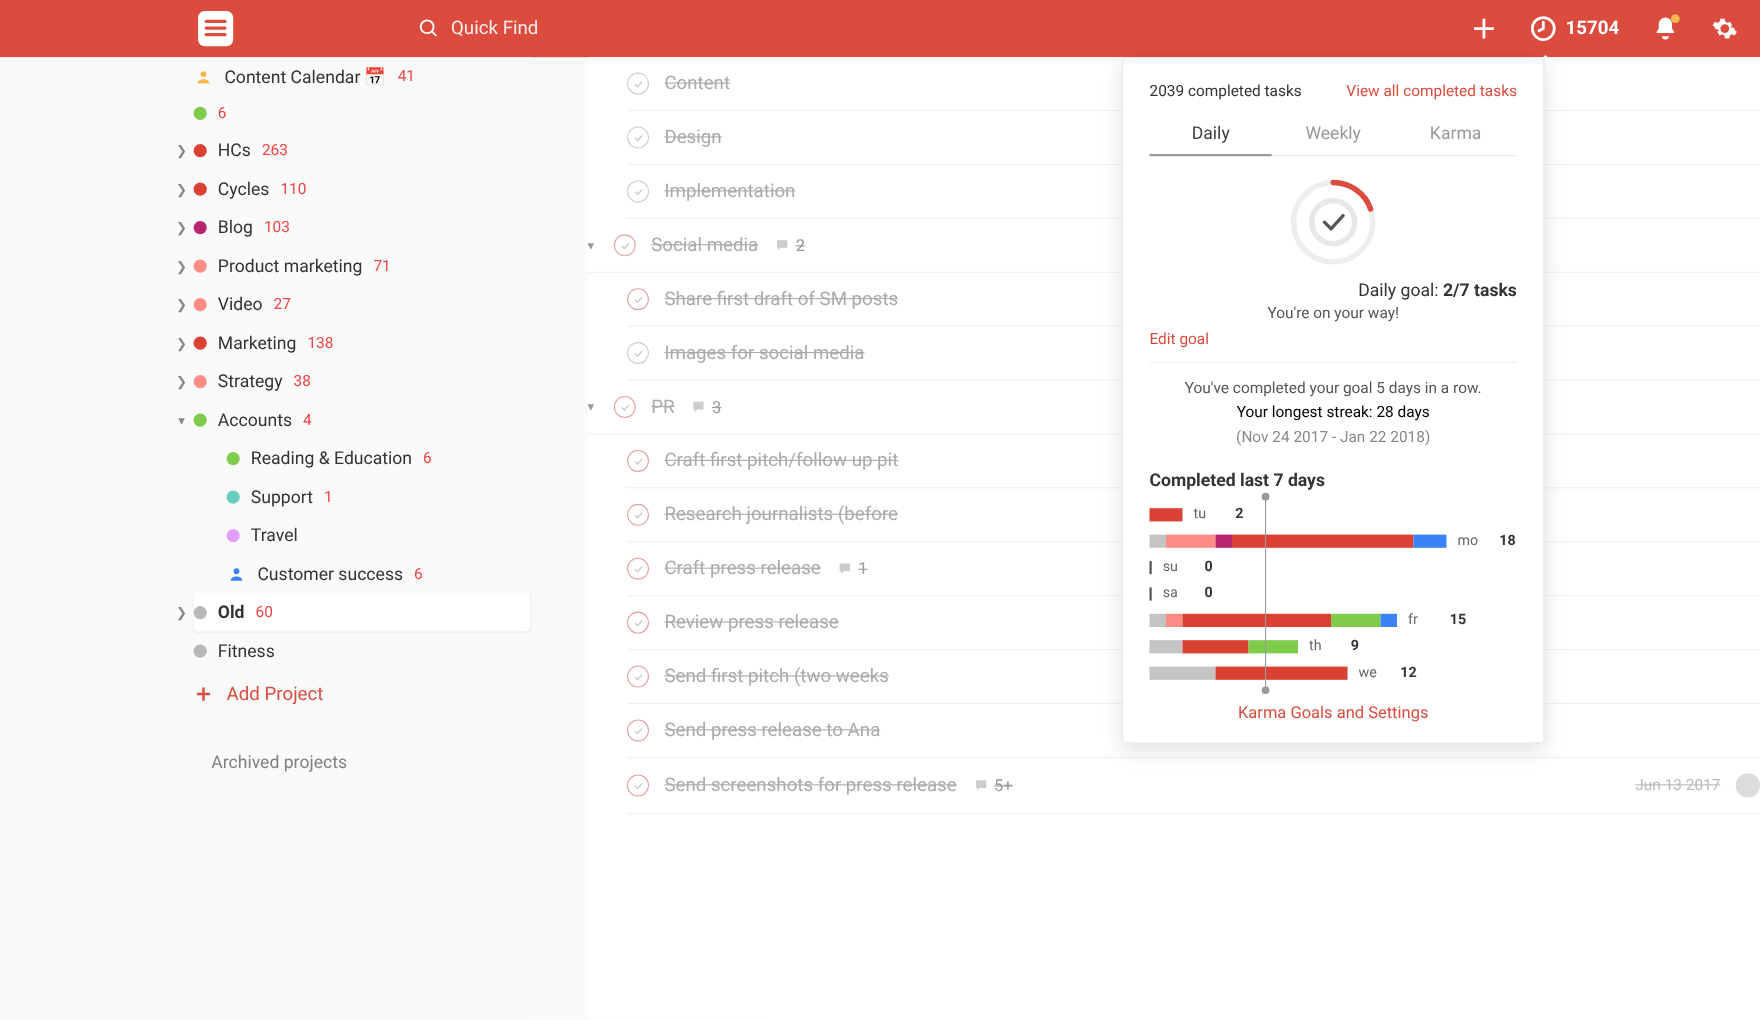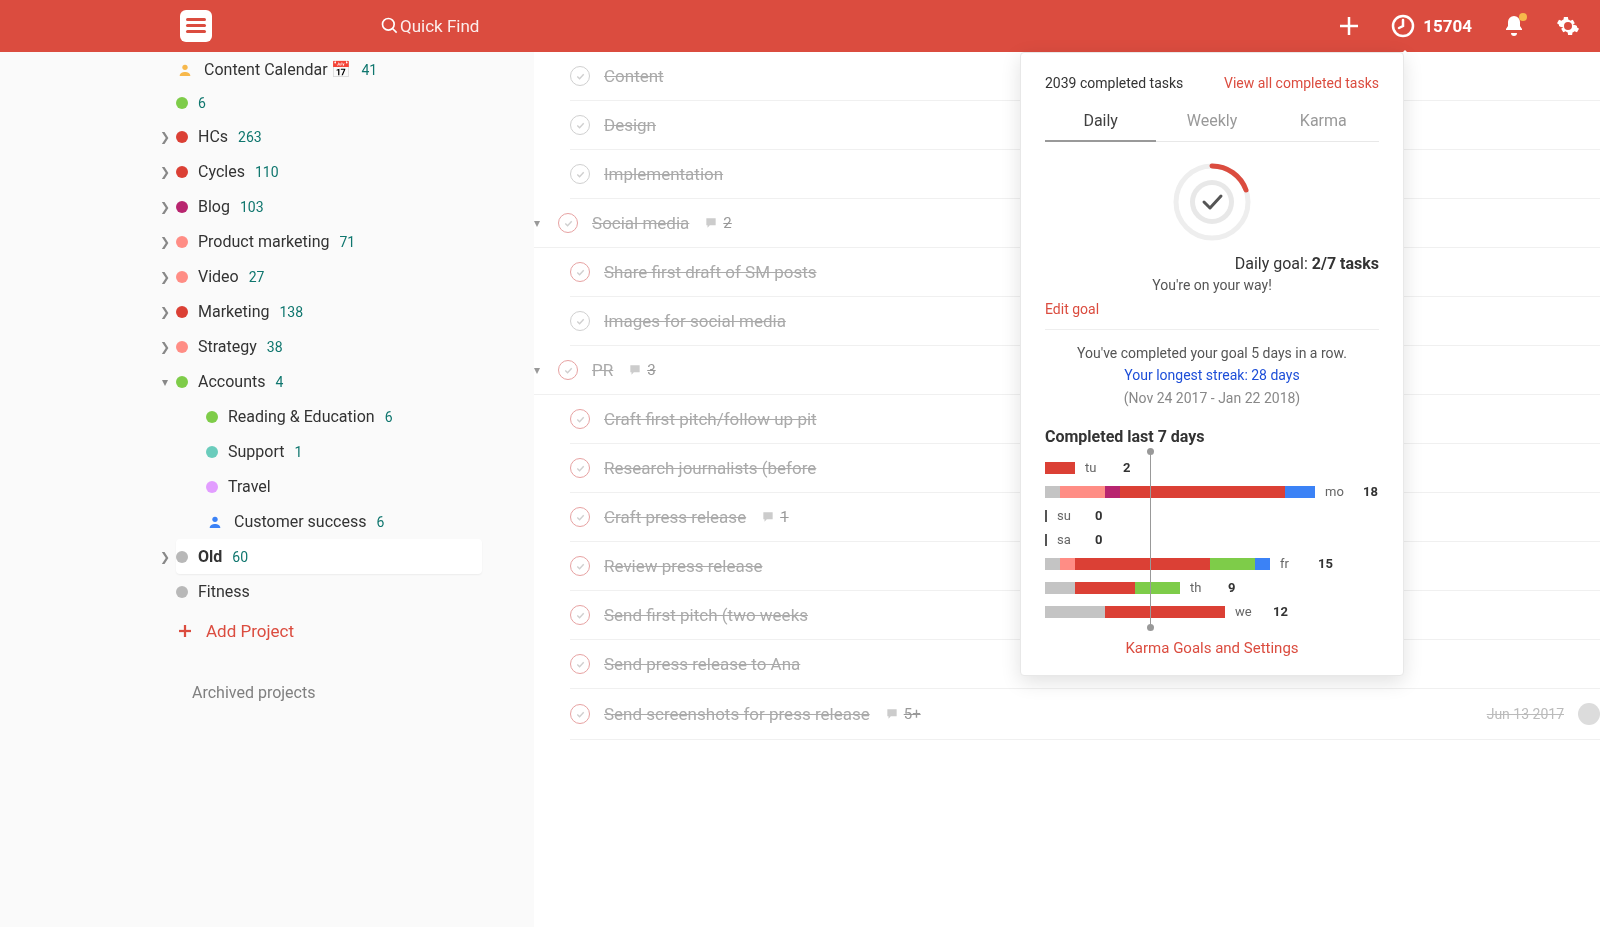--- a/index.html
+++ b/index.html
@@ -1,42 +1,42 @@
 <!DOCTYPE html>
 <html><head>
 <meta charset="utf-8">
 <style>
 * { box-sizing: border-box; margin: 0; padding: 0; font-family: -apple-system, BlinkMacSystemFont, "Segoe UI", Roboto, Helvetica, Arial, sans-serif; }
 body { background: #fafafa; color: #333; overflow: hidden; }
 .header { background: #db4c3f; height: 52px; display: flex; align-items: center; padding: 0 20px; color: #fff; }
 .header-left { width: 330px; display: flex; align-items: center; }
 .logo { width: 32px; height: 32px; background: #fff; border-radius: 6px; position: relative; margin-left: 160px; }
 .logo::before { content:""; position:absolute; left:6px; top:8px; width:20px; height:3px; background:#db4c3f; border-radius:2px; box-shadow: 0 6px 0 #db4c3f, 0 12px 0 #db4c3f; }
-.header-center { flex:1; display:flex; align-items:center; margin-left:30px;}
+.header-center { flex:1; display:flex; align-items:center; gap:10px; margin-left:30px;}
 .search-icon { width:20px; height:20px; }
 .search-input { background: transparent; border: none; color: #fff; font-size: 17px; outline: none; width: 300px; }
 .search-input::placeholder { color: rgba(255,255,255,0.9); }
 .header-right { display:flex; align-items:center; gap:30px; margin-right:0px; }
 .header-icon { width: 24px; height: 24px; color:#fff; cursor:pointer; position:relative; }
 .karma-wrap { display:flex; align-items:center; gap:8px; position:relative; }
 .karma-wrap::after { content:""; position:absolute; bottom:-20px; left:6px; border:8px solid transparent; border-bottom-color:#fff; }
 .karma-count { font-weight:700; font-size:17px; }
 .notif-dot { position:absolute; top:-1px; right:-1px; width:8px; height:8px; background:#f7b84b; border-radius:50%; }
 
 .main { display:flex; height: calc(100vh - 52px); }
 .sidebar { width: 482px; padding: 0 0 0 176px; font-size:16px; background:#fafafa; }
 .proj-list { list-style:none; padding-top:0px; }
 .proj { display:flex; align-items:center; gap:10px; padding:8px 10px 8px 0; cursor:pointer; border-radius:4px; position:relative; }
 .proj.selected { background:#fff; box-shadow: 0 1px 2px rgba(0,0,0,0.06); }
 .proj.sub { padding-left: 30px; }
 .proj .chevron { width:14px; text-align:center; color:#888; position:absolute; left:-18px; font-size:12px;}
 .proj-bullet { width:12px; height:12px; border-radius:50%; flex-shrink:0; }
 .proj-icon { width:18px; height:18px; display:flex; align-items:center; justify-content:center; font-size:15px;}
 .proj-name { color:#333; }
-.proj-count { color:#0f766e; font-size:14px; }
+.proj-count { color:#ef4444; font-size:14px; }
 .add-proj { display:flex; align-items:center; gap:12px; color:#db4c3f; padding:12px 0; cursor:pointer; font-size:17px; }
 .archived { color:#808080; padding: 30px 0 0 16px; font-size:16px; }
 
 .content { flex:1; background:#fff; margin: 0 0 0 52px; padding-top:0; overflow:hidden; position:relative; }
 .task { display:flex; align-items:center; gap:14px; padding:14px 0; border-bottom:1px solid #f0f0f0; }
 .task-check { width:20px; height:20px; border:1.5px solid #d0d0d0; border-radius:50%; display:flex; align-items:center; justify-content:center; flex-shrink:0; }
 .task-check.pink { border-color:#e7a2a2; }
 .task-check svg { width:11px; height:11px; color:#cfcfcf; }
 .task-title { color:#aaa; text-decoration: line-through; font-size:17px; }
 .task-comment { display:flex; align-items:center; gap:4px; color:#999; font-size:15px; }
@@ -387,21 +387,21 @@
     </svg>
   </div>
   <div class="goal-text">
     <span>Daily goal: </span><b>2/7 tasks</b>
   </div>
   <div class="goal-sub">You're on your way!</div>
   <div class="goal-edit">Edit goal</div>
   <div class="hr"></div>
   <div class="streak">
     <div>You've completed your goal 5 days in a row.</div>
-    <div style="color:#1d4ed8">Your longest streak: 28 days</div>
+    <div style="color:#000000">Your longest streak: 28 days</div>
     <div style="color:#888">(Nov 24 2017 - Jan 22 2018)</div>
   </div>
   <div class="section-head">Completed last 7 days</div>
   <div class="bars" id="bars">
       <div class="bar-row">
         <div class="bar">
           <div class="bar-seg" style="width: 30px; background: rgb(219, 64, 53);"></div>
         </div>
         <span class="bar-label">tu</span>
         <span class="bar-val">2</span>

